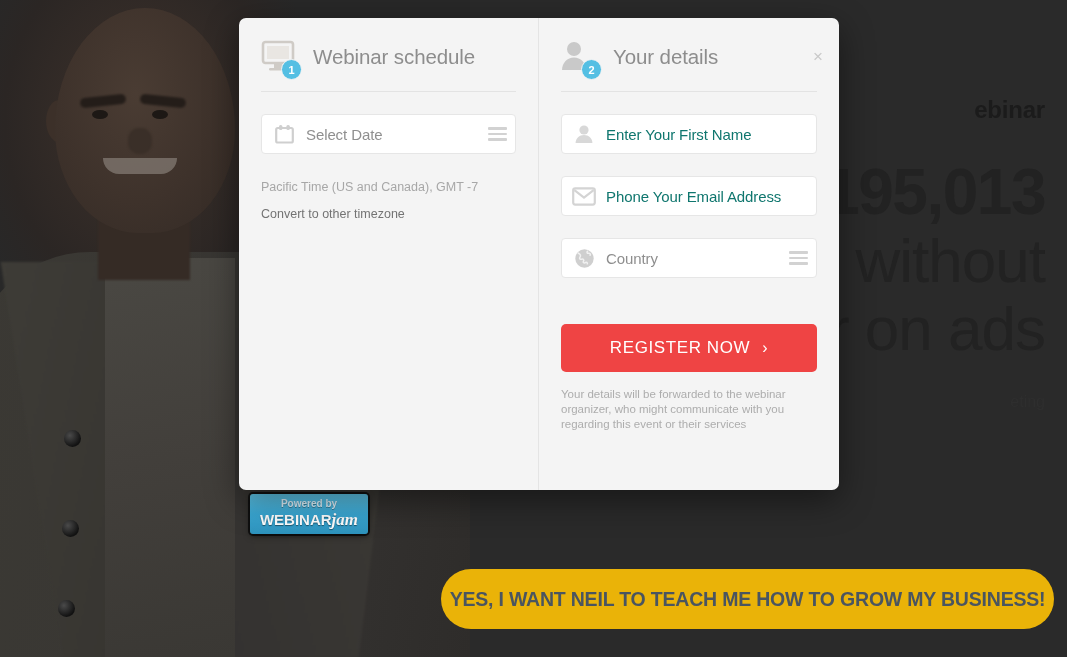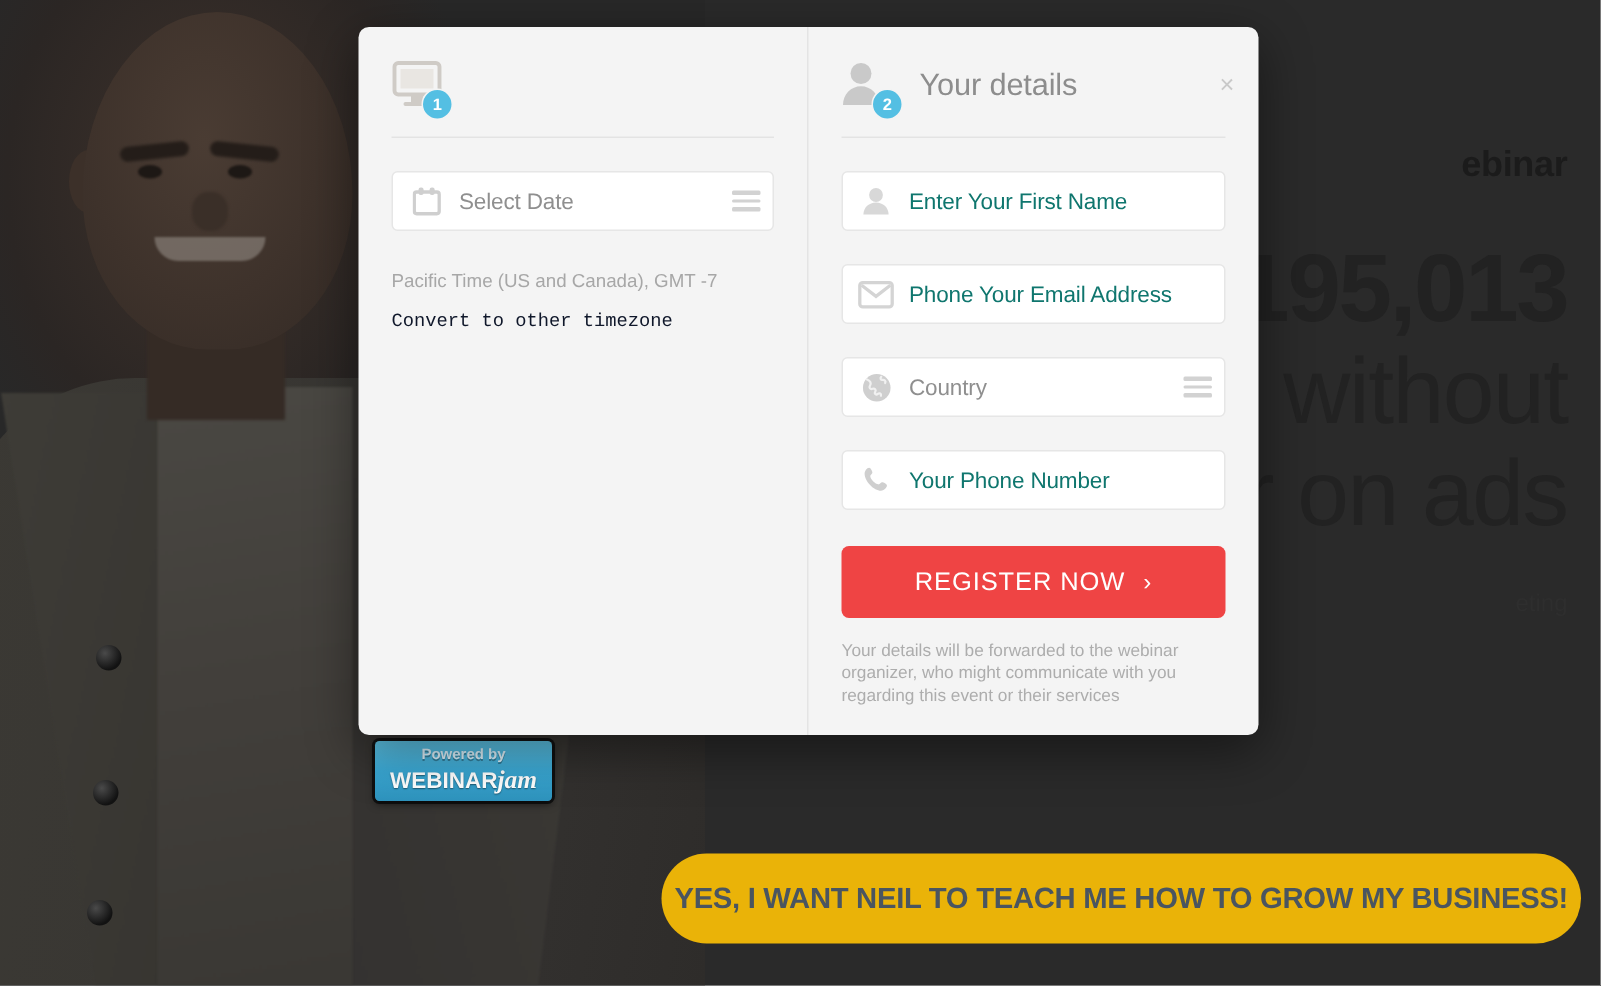--- a/index.html
+++ b/index.html
@@ -326,24 +326,23 @@
   }
 
   .tz-block { margin: 26px 22px 0 22px; }
   .tz-line {
     font-size: 12.5px;
     color: #a7a7a7;
     margin-bottom: 10px;
   }
   .tz-link {
     font-size: 12.5px;
-    color: #0f172a;
+    color: #737373;
     text-decoration: none;
     cursor: pointer;
-    font-family: Liberation Mono, monospace;
   }
 
   .gap-14 { height: 22px; }
 
   #register-btn {
     display: block;
     margin: 24px 22px 0 22px;
     width: calc(100% - 44px);
     height: 48px;
     background: #ef4444;
@@ -420,20 +419,21 @@
       <div class="col-head">
         <span class="icon-wrap">
           <svg width="38" height="34" viewBox="0 0 38 34">
             <rect x="2" y="2" width="30" height="21" rx="2.5" fill="none" stroke="#cfcbc6" stroke-width="2.6"></rect>
             <rect x="6" y="6" width="22" height="13" fill="#e9e6e2"></rect>
             <rect x="13" y="24" width="8" height="5" fill="#cfcbc6"></rect>
             <rect x="8" y="28" width="18" height="2.6" rx="1.3" fill="#cfcbc6"></rect>
           </svg>
           <span class="badge">1</span>
         </span>
+        <span class="title">Webinar schedule</span>
       </div>
 
       <div class="gap-14"></div>
 
       <div class="field select">
         <span class="f-icon">
           <svg width="19" height="20" viewBox="0 0 19 20">
             <rect x="1.2" y="4" width="16.6" height="14.5" rx="1.6" fill="none" stroke="#cfcfcf" stroke-width="2.2"></rect>
             <rect x="4" y="1" width="3.4" height="5" rx="1.5" fill="#cfcfcf"></rect>
             <rect x="11.4" y="1" width="3.4" height="5" rx="1.5" fill="#cfcfcf"></rect>
@@ -502,28 +502,20 @@
         <span class="f-text dark">Country</span>
         <span class="f-hamburger">
             <i></i>
             <i></i>
             <i></i>
           </span>
       </div>
 
       <div class="gap-14"></div>
 
-      <div class="field">
-        <span class="f-icon">
-          <svg width="20" height="20" viewBox="0 0 20 20">
-            <path d="M5.4 1.8c1.1 0 2.2 2.4 2.2 3.2 0 .9-1.6 1.6-1.4 2.6.3 1.9 3.4 5 5.3 5.3 1 .2 1.7-1.4 2.6-1.4.8 0 3.2 1.1 3.2 2.2 0 1.6-2.4 3.5-3.9 3.5C8.6 17.2 2.4 11 2.4 5.7c0-1.5 1.5-3.9 3-3.9z" fill="#cfcfcf"></path>
-          </svg>
-        </span>
-        <span class="f-text">Your Phone Number</span>
-      </div>
 
       <button id="register-btn">
         <span>REGISTER NOW</span><span class="chev">›</span>
       </button>
 
       <div class="disclaimer">Your details will be forwarded to the webinar organizer, who might communicate with you regarding this event or their services</div>
     </div>
   </div>
 </div>
 

